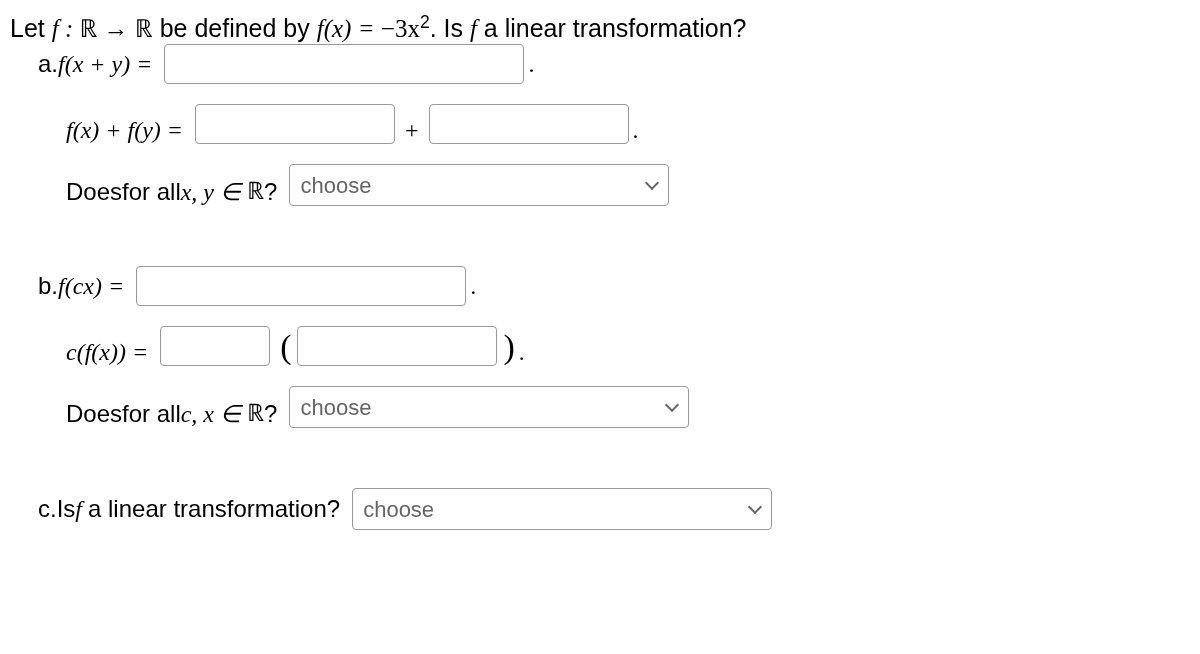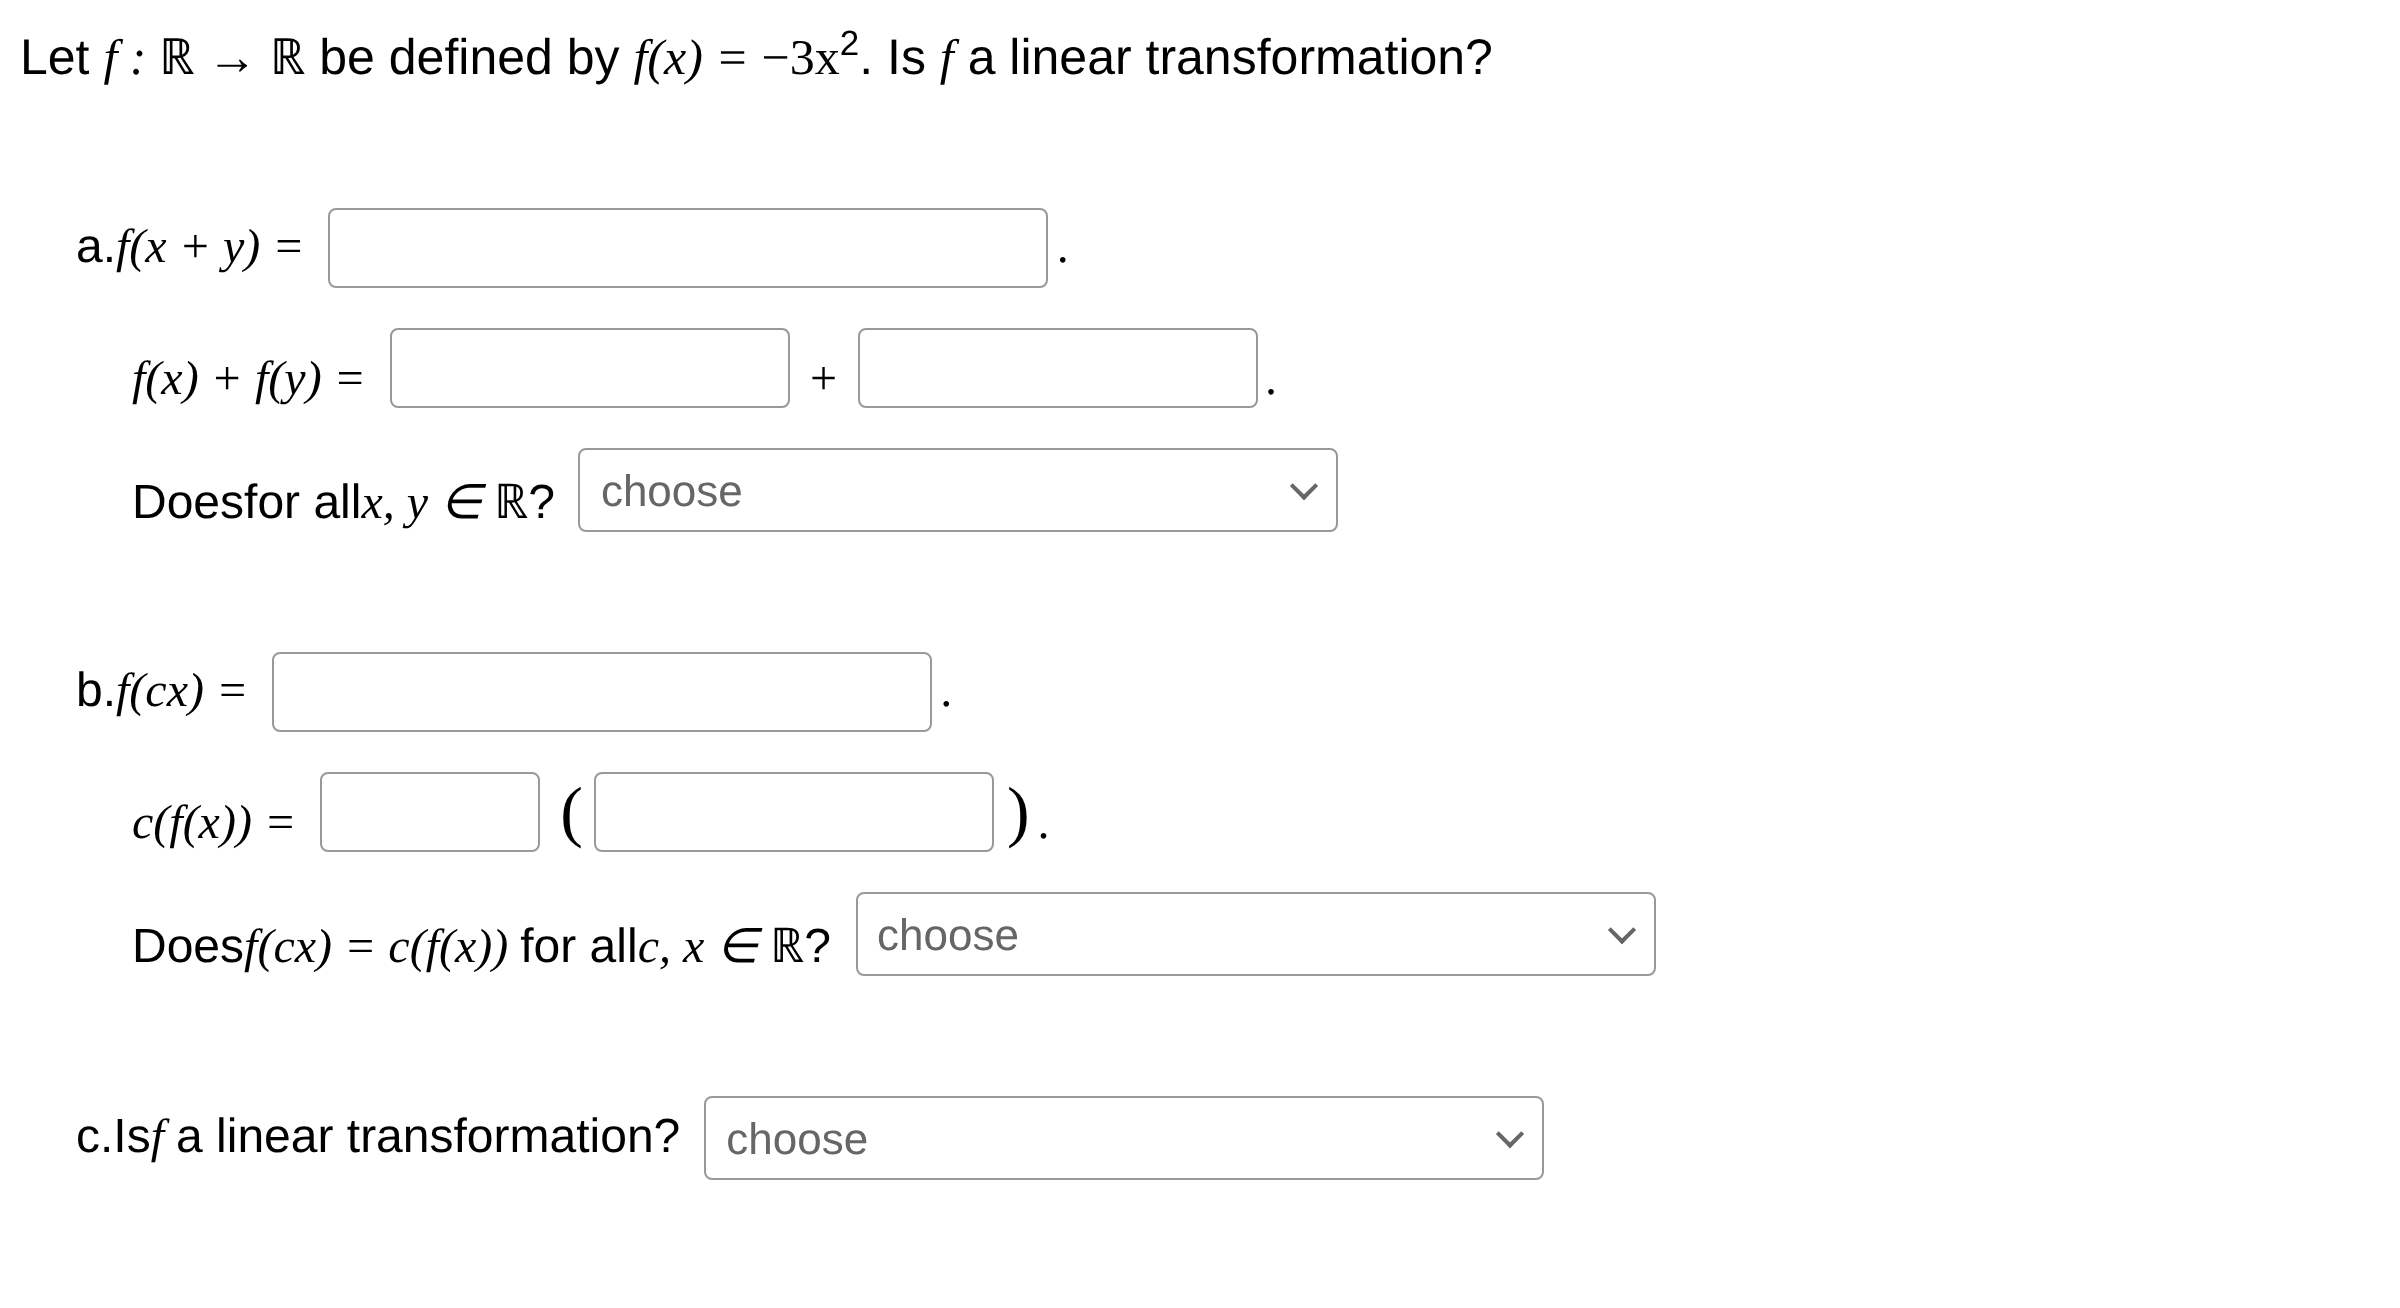--- a/index.html
+++ b/index.html
@@ -18,21 +18,20 @@
     }
     .math-rm {
       font-family: 'Times New Roman', Times, serif;
       font-style: normal;
     }
     .bb {
       font-family: 'Times New Roman', Times, serif;
       font-style: normal;
     }
     .question-intro {
-      margin-bottom: 60px;
       font-size: 25px;
     }
     .part {
       margin-left: 28px;
       margin-bottom: 60px;
     }
     .part-c {
       margin-left: 28px;
     }
     .line {
@@ -146,21 +145,20 @@
   <div class="line indent">
     <span class="math gap-md">c(f(x)) = </span>
     <input class="text-input" style="width: 110px;">
     <span class="big-paren" style="margin:0 6px 0 10px">(</span>
     <input class="text-input" style="width: 200px;">
     <span class="big-paren" style="margin-left:6px">)</span>
     <span class="period">.</span>
   </div>
   <div class="line indent">
     <span>Does </span>
-    <span class="math gap-sm">f(cx) = c(f(x))</span>
     <span> for all </span>
     <span class="math gap-sm">c, x ∈ </span>
     <span class="bb">ℝ</span>
       <span class="gap-md">? </span>
     <span class="select-wrap">
       <select class="dropdown" style="width:400px">
         <option>choose</option>
       </select>
     </span>
   </div>

